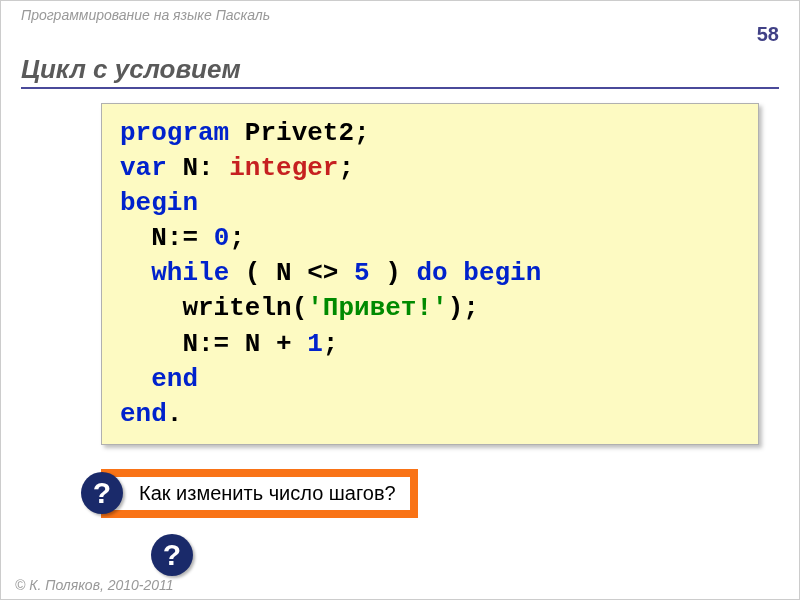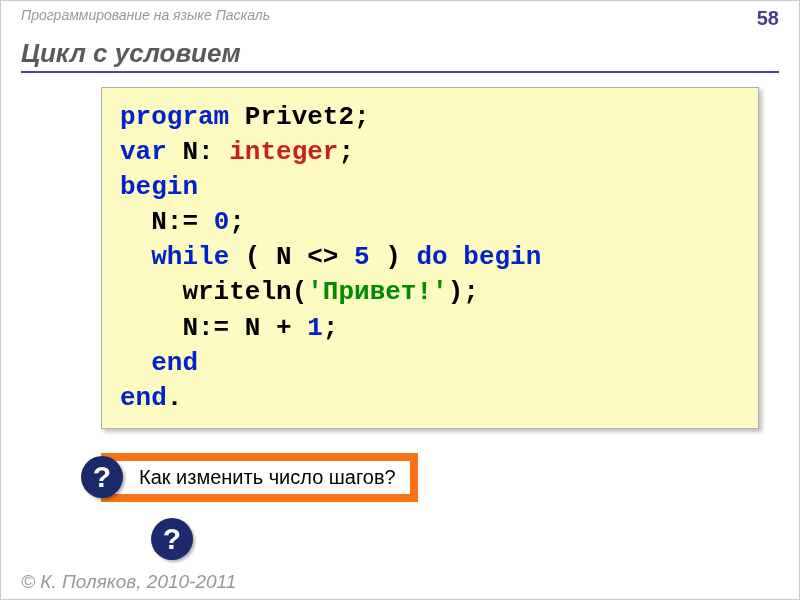--- a/index.html
+++ b/index.html
@@ -18,20 +18,21 @@
   }
   .header-title {
     color: #999;
     font-style: italic;
     font-size: 14px;
   }
   .page-num {
     color: #414186;
     font-weight: bold;
     font-size: 20px;
+    margin-top: 16px;
   }
   .slide-title-wrap {
     margin: 8px 20px 0 20px;
     border-bottom: 2px solid #4a4a9a;
     padding-bottom: 2px;
     font-style: italic;
   }
   .slide-title {
     color: #5a5a5a;
     font-size: 26px;
@@ -86,25 +87,25 @@
     background: #fff;
     padding: 5px 14px 5px 30px;
     font-size: 20px;
     color: #000;
     margin-left: -22px;
     position: relative;
     z-index: 1;
   }
   .footer {
     position: absolute;
-    left: 20px;
+    left: 14px;
     bottom: 6px;
     color: #999;
     font-style: italic;
-    font-size: 19px;
+    font-size: 14px;
   }
 </style>
 </head>
 <body>
 
 <div class="header">
   <span class="header-title">Программирование на языке Паскаль</span>
   <span class="page-num">58</span>
 </div>
 

